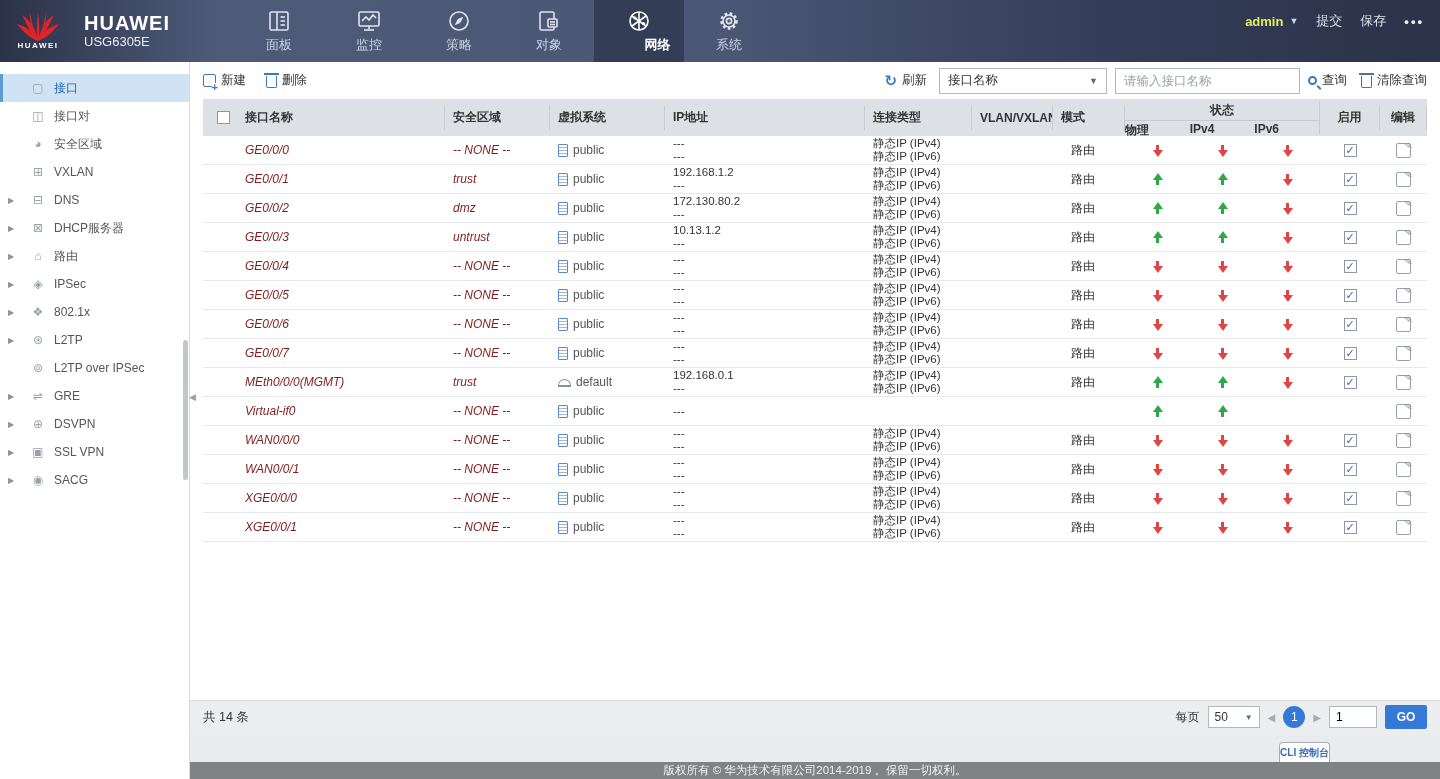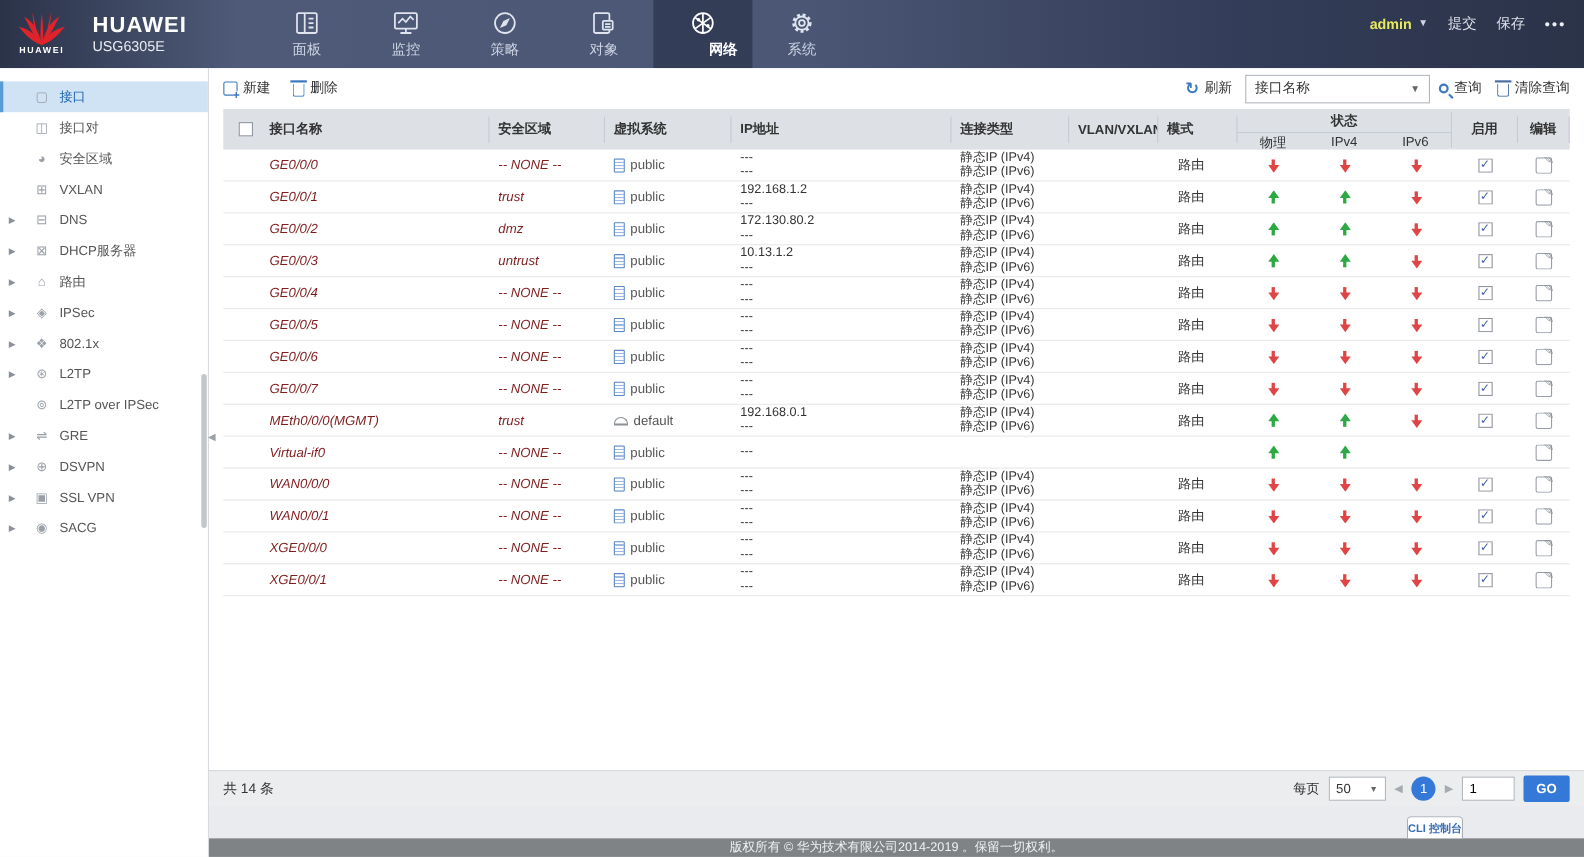--- a/index.html
+++ b/index.html
@@ -83,21 +83,21 @@
   .c-conn { width:107px; flex:none; }
   .c-vlan { width:81px;  flex:none; }
   .c-mode { width:72px;  flex:none; }
   .c-st   { width:65px;  flex:none; justify-content:center; display:flex; padding-left:0; }
   .c-en   { width:60px;  flex:none; justify-content:center; display:flex; padding-left:0; }
   .c-ed   { flex:1; justify-content:center; display:flex; padding-left:0; }
   .thead .c-cb { border-right:none; }
   .status-group { width:195px; flex:none; display:flex; flex-direction:column; border-right:1px solid #c6cad1; height:32px; }
   .status-top { text-align:center; border-bottom:1px solid #c6cad1; padding-bottom:1px; }
   .status-sub { display:flex; padding-top:1px; }
-  .status-sub span { width:65px; text-align:center; font-weight:normal; }
+  .status-sub span { width:65px; text-align:left; font-weight:bold; }
   .data-row { height:29px; border-bottom:1px solid #e6e8ea; font-size:12px; }
   .data-row a { color:#7f1d1d; text-decoration:none; cursor:pointer;font-style:italic; }
   .two-line div { line-height:13px; font-size:11.5px; }
   .muted { color:#555; }
   .vsys-cell { display:flex; align-items:center; gap:5px; }
   .vsys-doc { width:10px; height:13px; border:1px solid #5b87c5; border-radius:1px; flex:none;
     background:repeating-linear-gradient(180deg,#fff 0 2px,#9db9dd 2px 3px); }
   .vsys-root { width:13px; height:8px; border:1px solid #8c9198; border-radius:7px 7px 0 0; border-bottom:2px solid #8c9198; flex:none; margin-top:2px; }
   .arr { display:inline-block; width:10px; height:13px; position:relative; }
   .arr::before { content:""; position:absolute; left:0; width:0; height:0; border-left:5px solid transparent; border-right:5px solid transparent; }
@@ -356,20 +356,21 @@
         </span>
         <span class="tb-right">
           <span class="tb-btn" style="margin-right:4px">
             <span class="icon-refresh">↻</span>
             <span>刷新</span>
           </span>
           <span class="dd">
             <span>接口名称</span>
             <span class="dd-arrow">▼</span>
           </span>
+          <input class="search-input" placeholder="请输入接口名称" style="">
           <span class="tb-btn" style="margin-right:6px">
             <span class="icon-search"></span>
             <span>查询</span>
           </span>
           <span class="tb-btn" style="margin-right:0">
             <span class="icon-trash gray"></span>
             <span>清除查询</span>
           </span>
         </span>
       </div>

